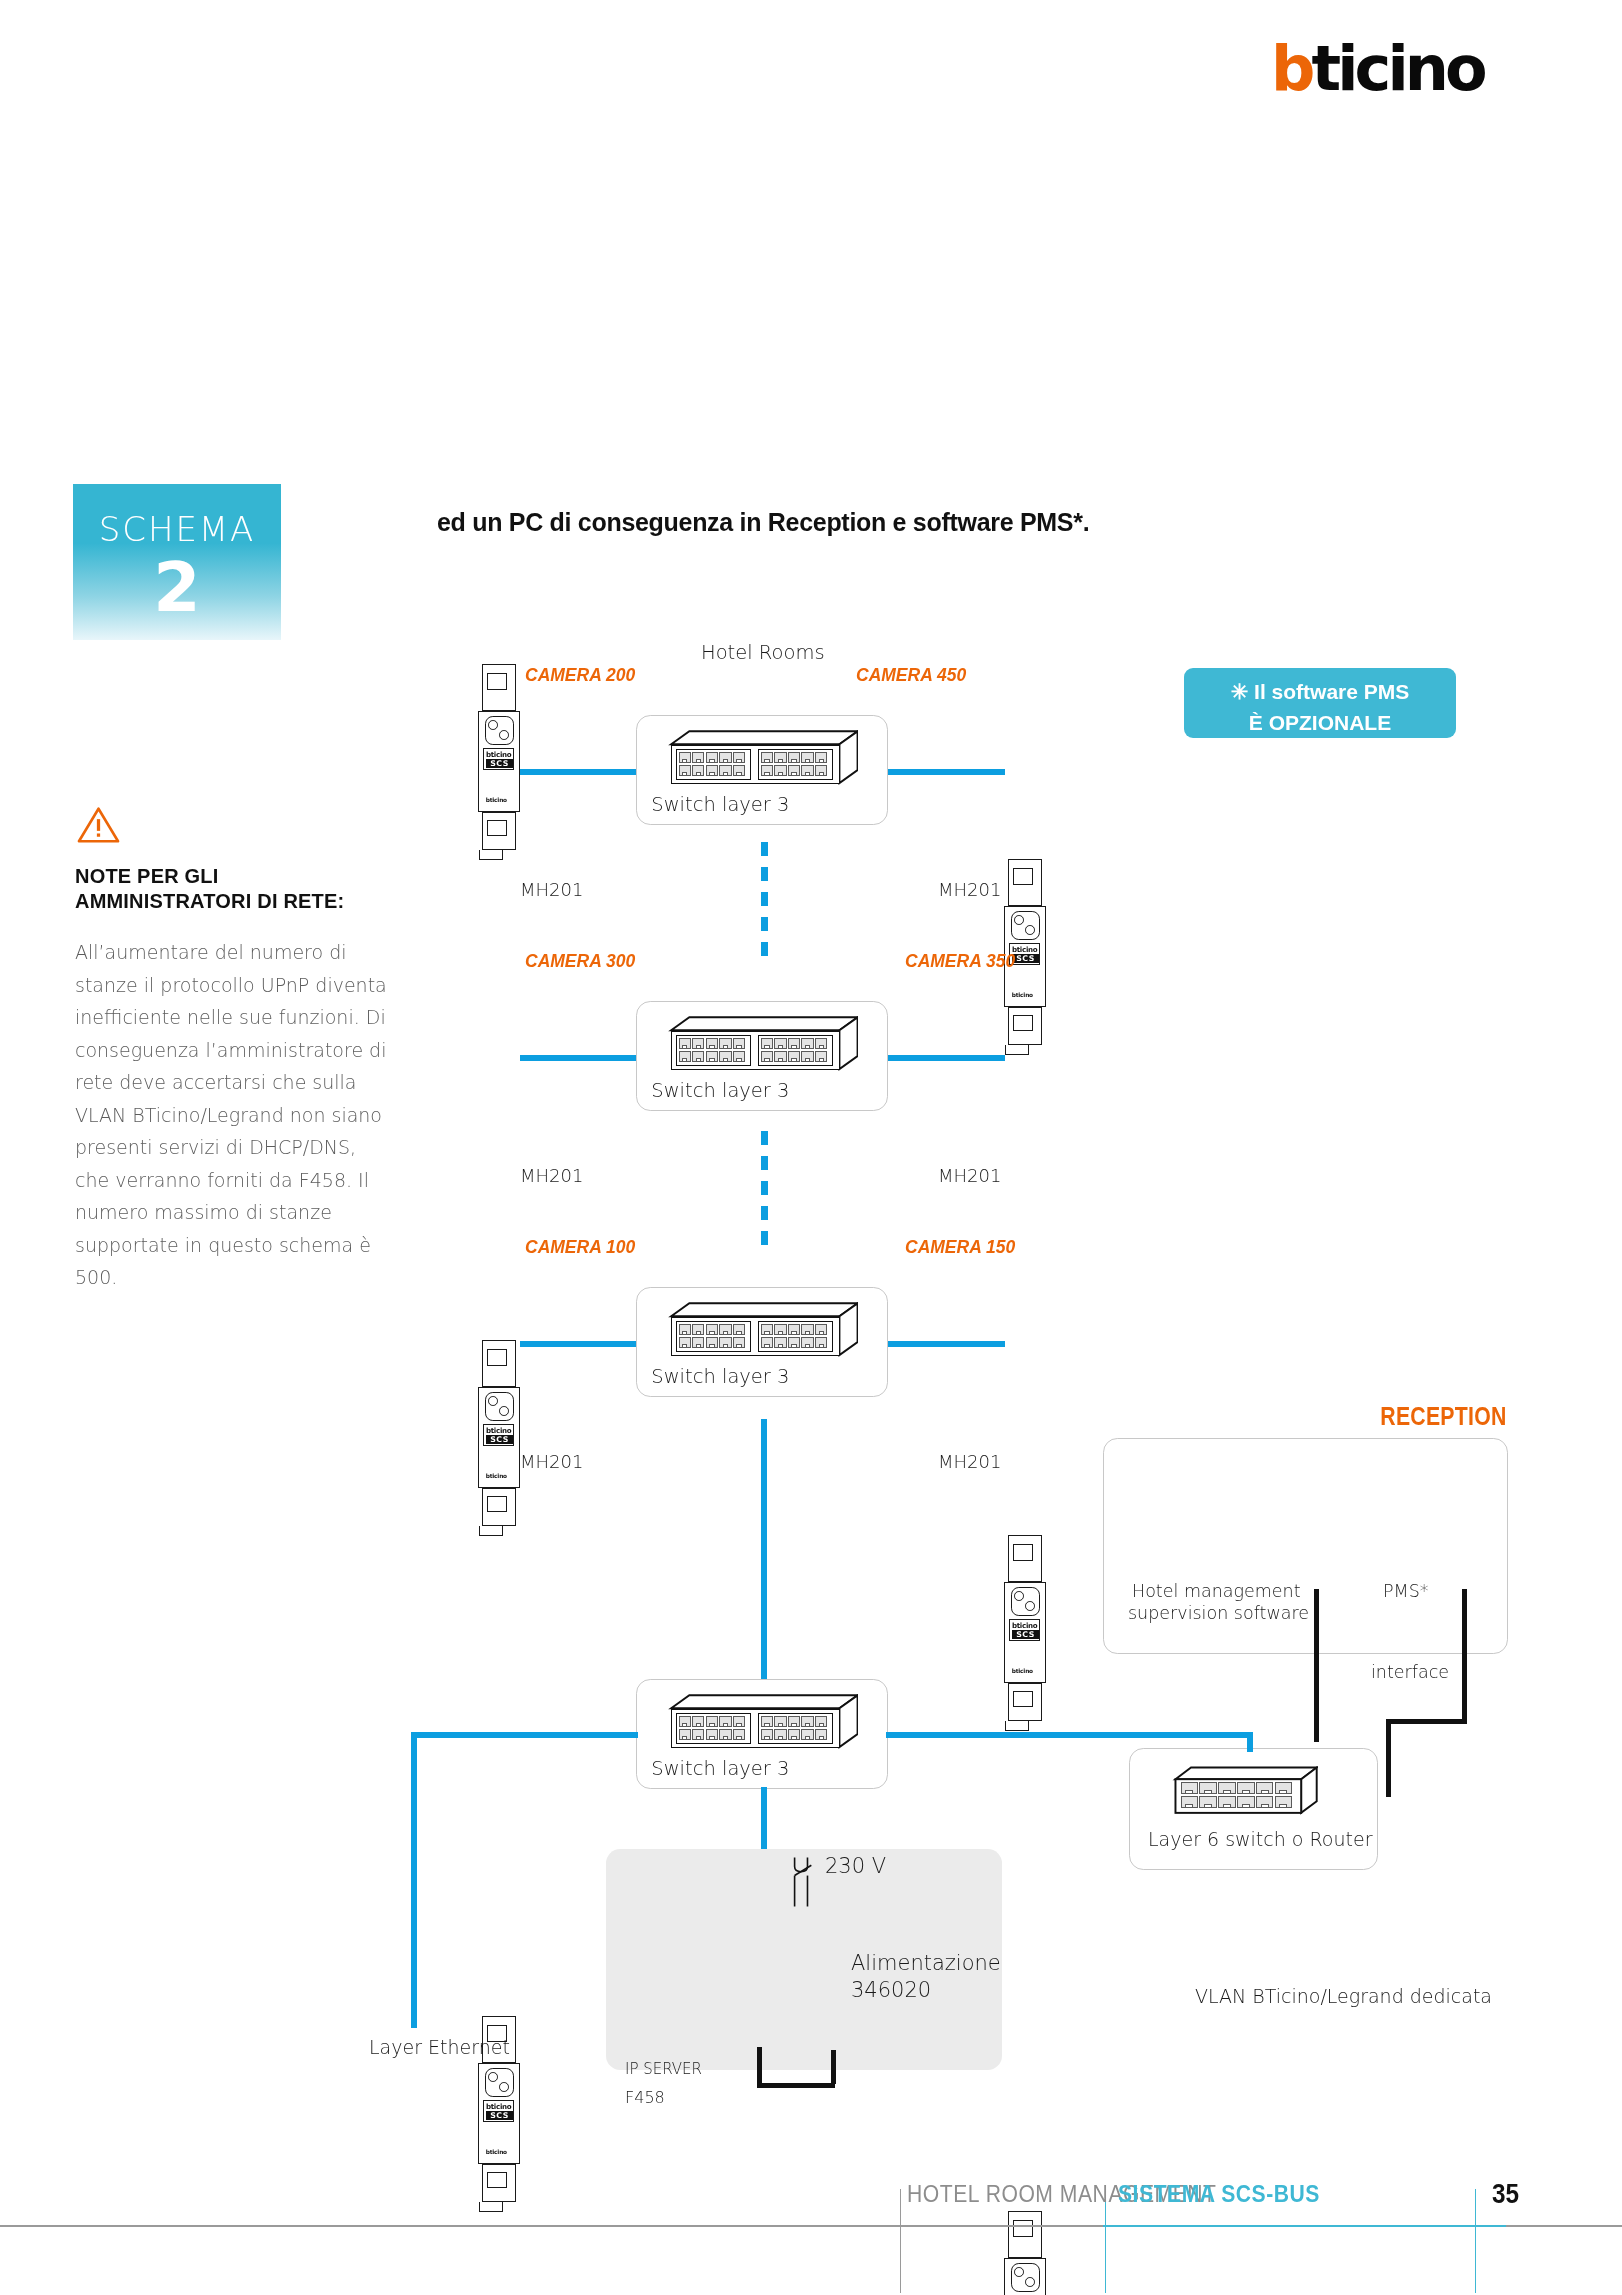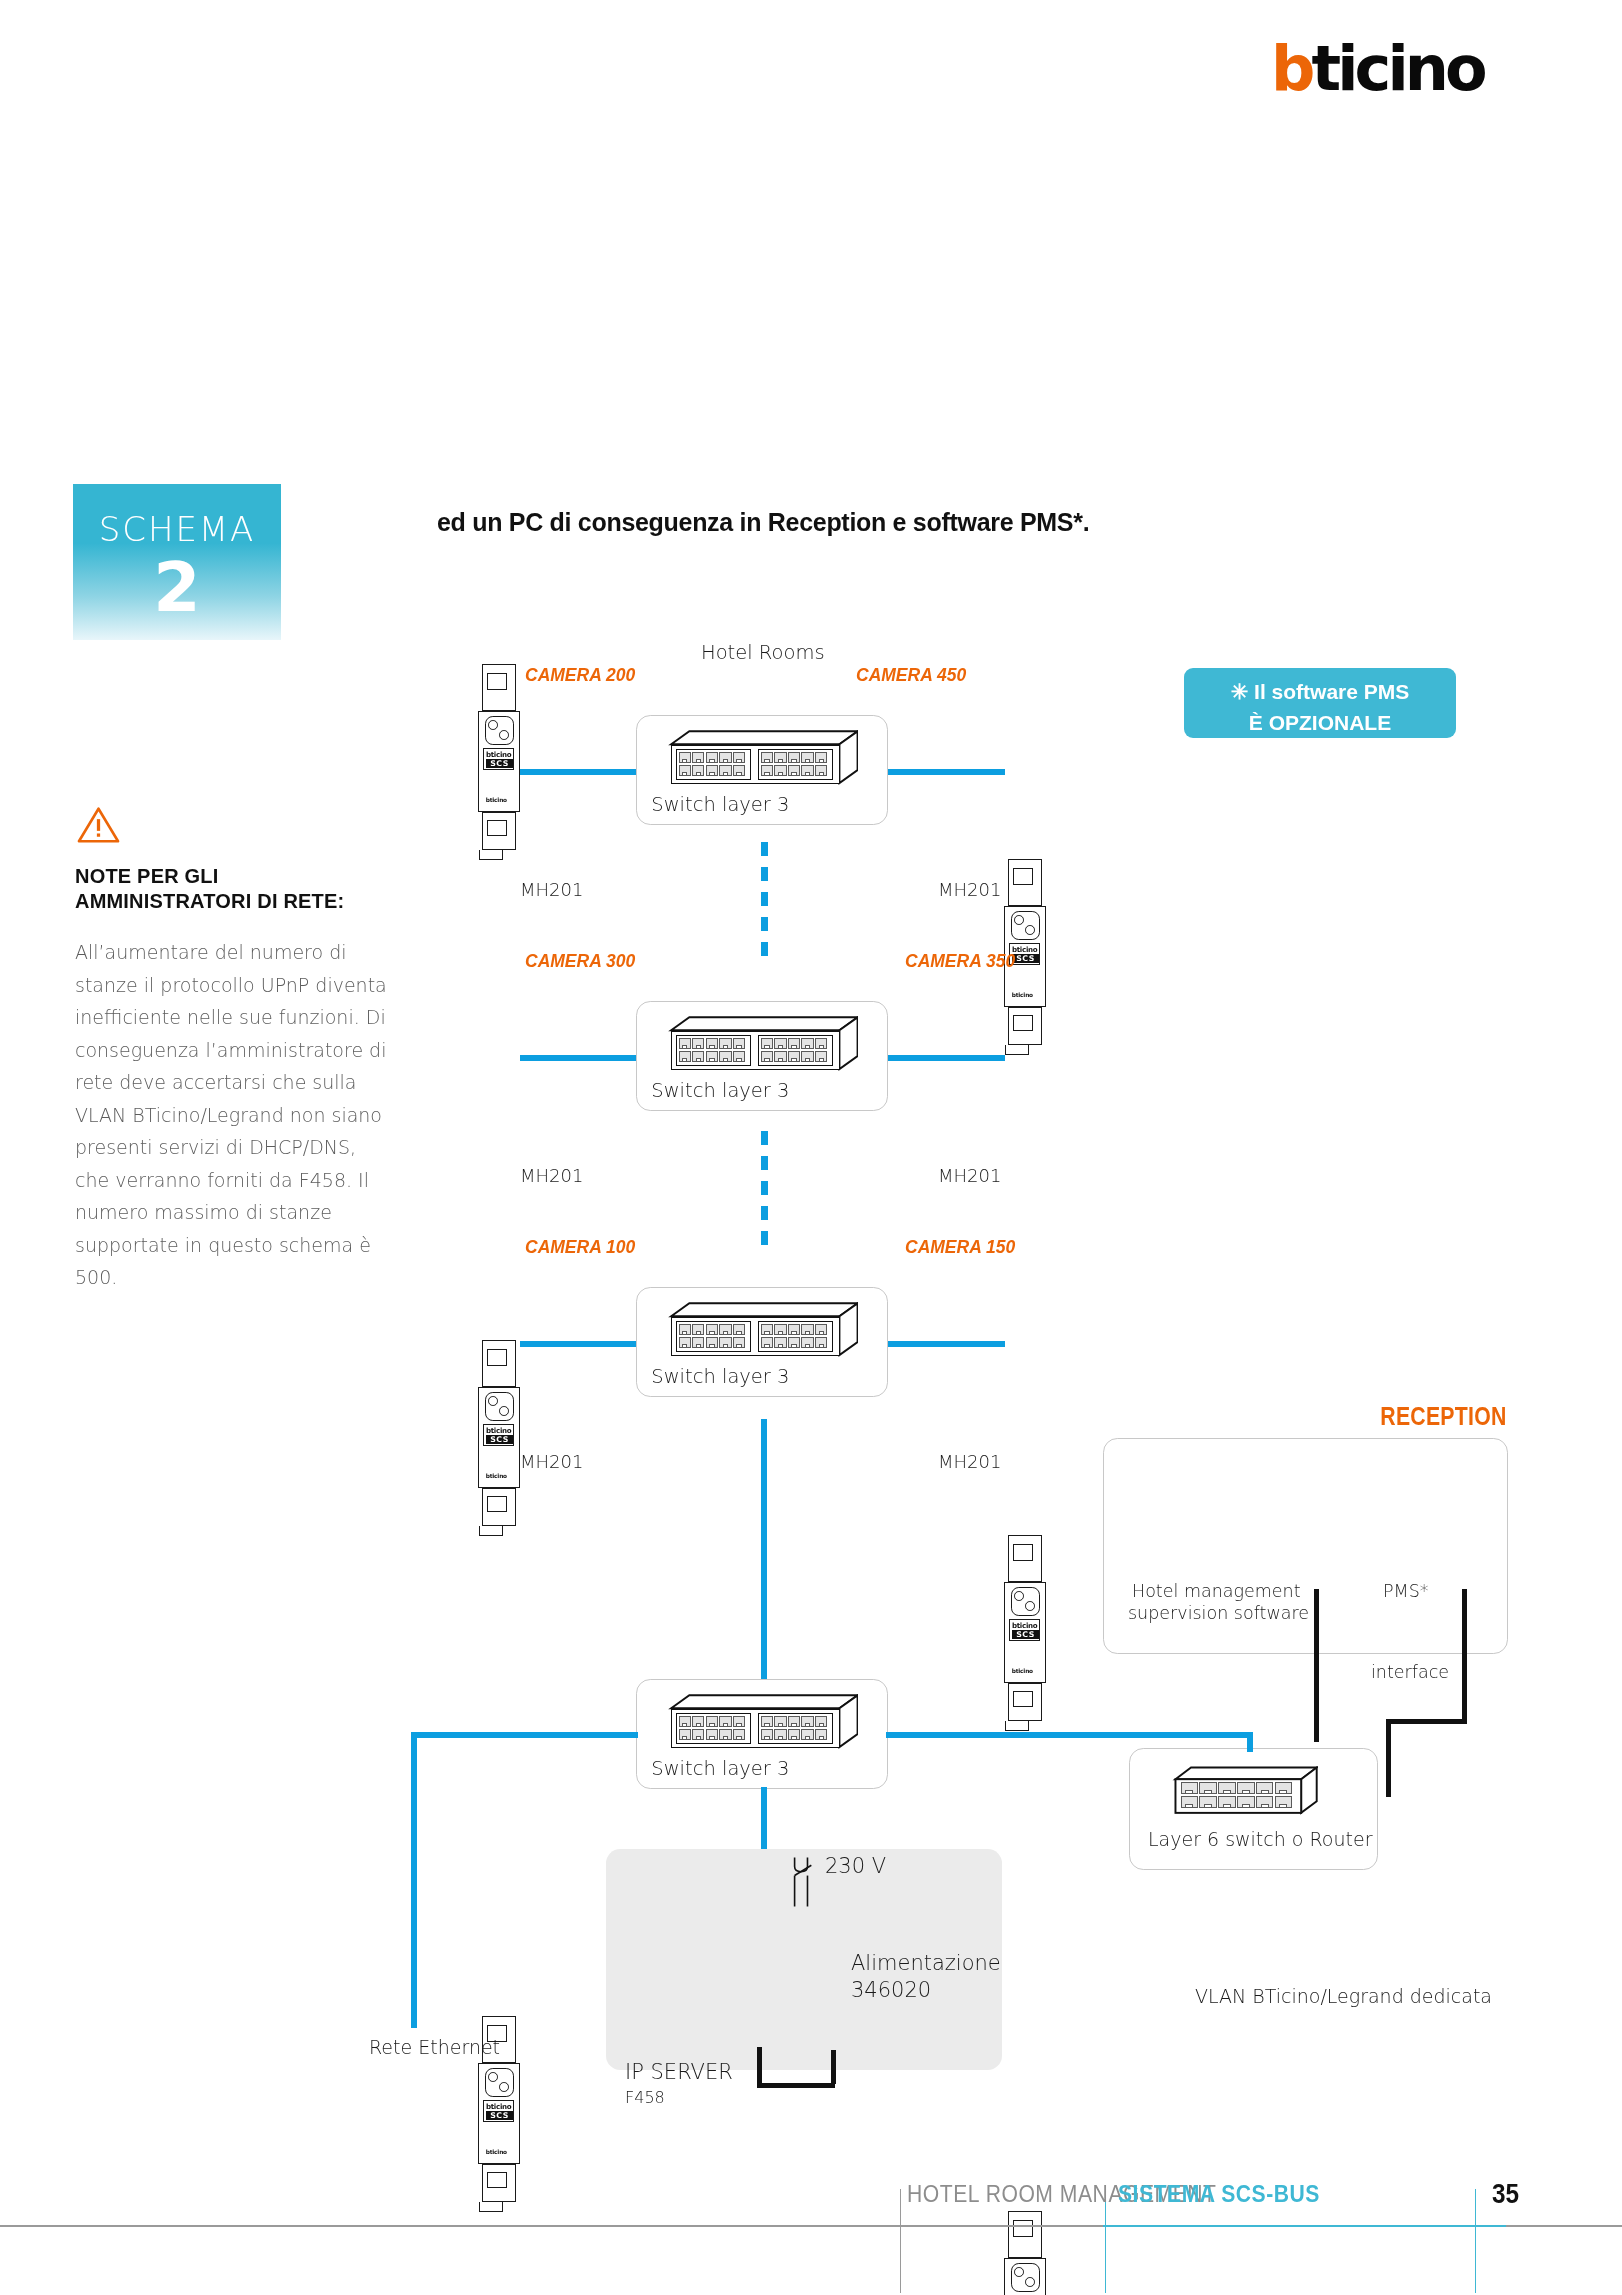--- a/index.html
+++ b/index.html
@@ -464,21 +464,21 @@
             <div class="port" style="width:12.3px;height:11px;"></div>
         </div>
       </div>
     </div>
   </div>
   <div class="lbl" style="position:absolute;left:14.3px;top:77px;font-size:19.5px;">Switch layer 3</div>
 </div>
 
 <div class="abs cable-h" style="left:411px;top:1732px;width:227px;"></div>
 <div class="abs cable-v" style="left:411px;top:1732px;height:296px;"></div>
-<div class="abs lbl" style="left:369px;top:2036px;font-size:19px;">Rete Ethernet</div>
+<div class="abs lbl" style="left:369px;top:2036px;font-size:19px;">Layer Ethernet</div>
 
 <div class="abs cable-h" style="left:886px;top:1732px;width:367px;"></div>
 <div class="abs cable-v" style="left:1247px;top:1732px;height:19.5px;"></div>
 
 <div class="abs cable-v" style="left:761px;top:1787px;height:84px;"></div>
 
 <div class="abs greybox" style="left:606px;top:1849px;width:396px;height:221px;"></div>
 
 <div class="abs" style="left:783px;top:1856px;width:58px;height:52px;">
   <svg width="58" height="52" viewBox="0 0 90 80">
@@ -489,21 +489,21 @@
   </svg>
 </div>
 <div class="abs lbl" style="left:825px;top:1854px;font-size:21px;">230 V</div>
 
 <div class="abs wire wire-v" style="left:757px;top:2047px;height:40px;"></div>
 <div class="abs wire wire-h" style="left:757px;top:2083px;width:78px;"></div>
 <div class="abs wire wire-v" style="left:831px;top:2050px;height:34px;"></div>
 
 <div class="abs lbl" style="left:851px;top:1951px;font-size:21px;">Alimentazione</div>
 <div class="abs lbl" style="left:851px;top:1978px;font-size:21px;">346020</div>
-<div class="abs lbl" style="left:625px;top:2060px;font-size:21px;">IP SERVER</div>
+<div class="abs lbl" style="left:625px;top:2060px;font-size:15px;">IP SERVER</div>
 <div class="abs lbl" style="left:625px;top:2088px;font-size:16px;">F458</div>
 
 <div class="abs lbl" style="left:1195px;top:1985px;font-size:19px;">VLAN BTicino/Legrand dedicata</div>
 
 <div class="abs" id="footer-rule"></div>
 <div class="abs" id="footer-rule-cy"></div>
 <div class="fdiv" style="left:900px;top:2189px;height:104px;"></div>
 <div class="fdiv-cy" style="left:1105px;top:2189px;height:104px;"></div>
 <div class="fdiv-cy" style="left:1475px;top:2189px;height:104px;"></div>
 <div class="abs" id="f-hrm">HOTEL ROOM MANAGEMENT</div>

